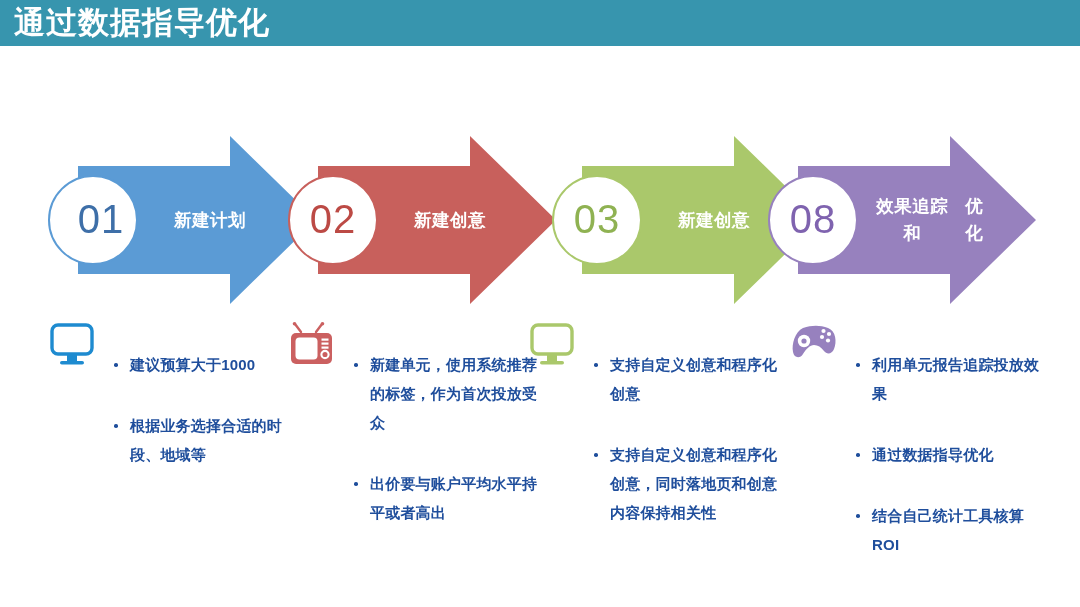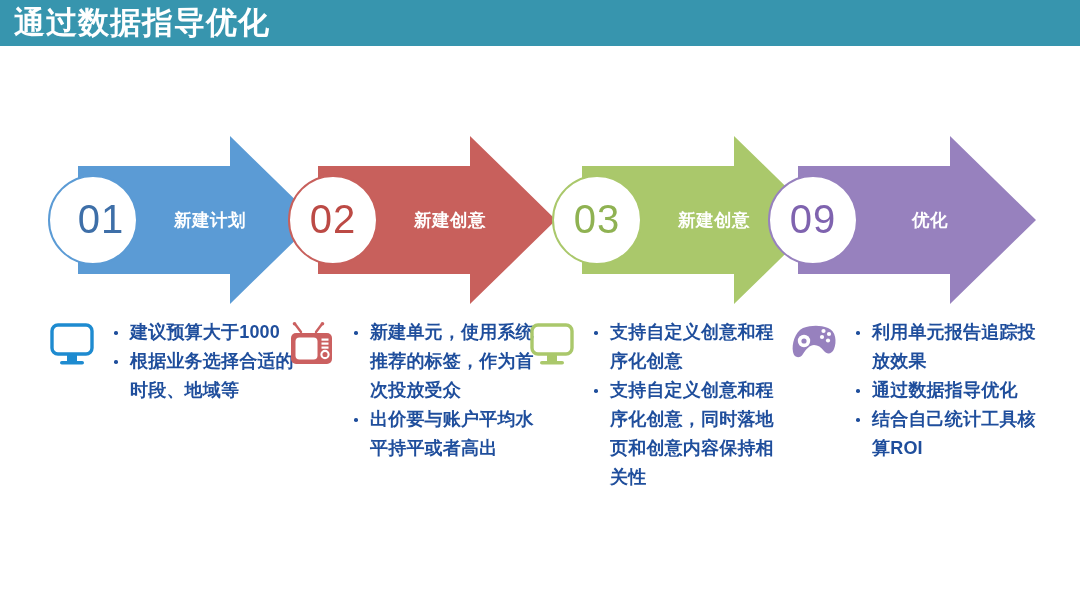--- a/index.html
+++ b/index.html
@@ -143,25 +143,26 @@
     left: 62px;
     top: -4px;
     width: 190px;
     margin: 0;
     padding: 0;
     list-style: none;
   }
   .bullet {
     position: relative;
     padding-left: 20px;
-    font-size: 18px;
+    font-size: 15px;
     line-height: 29px;
     color: #1F4E9C;
     font-weight: bold;
     letter-spacing: 0.2px;
+    margin-top: 32px;
   }
   .bullet::before {
     content: "";
     position: absolute;
     left: 4px;
     top: 13px;
     width: 3.5px;
     height: 3.5px;
     border-radius: 50%;
     background: #1F4E9C;
@@ -203,23 +204,24 @@
       <span class="badge-num">03</span>
     </div>
     <div class="step-label">新建创意</div>
   </div>
 
   <div class="step step-4">
     <svg class="arrow-svg" viewBox="0 0 268 168">
       <polygon points="30,30 182,30 182,0 268,84 182,168 182,138 30,138" fill="#9781BE"></polygon>
     </svg>
     <div class="badge">
-      <span class="badge-num">09</span>
+      <span class="badge-num">08</span>
     </div>
     <div class="step-label">
+        <span style="display:block">效果追踪和</span>
         <span style="display:block">优化</span>
       </div>
   </div>
 
 </div>
 
 <div class="cols">
 
   <div class="col col-1">
     <div class="col-icon">

